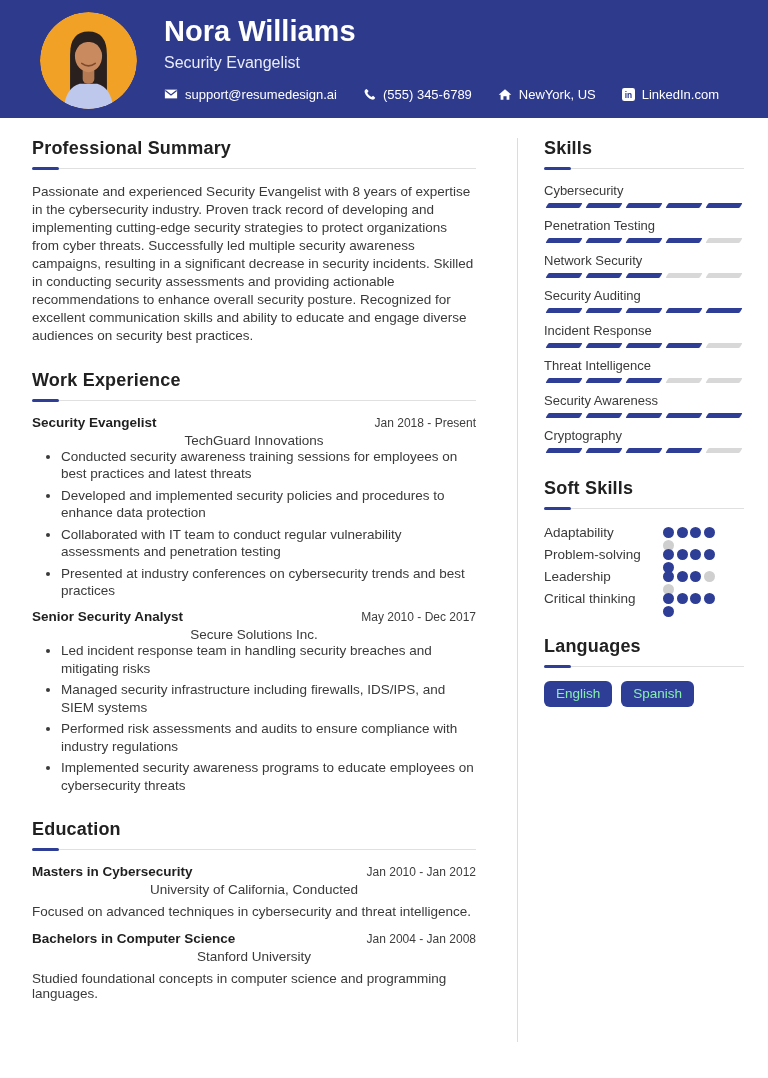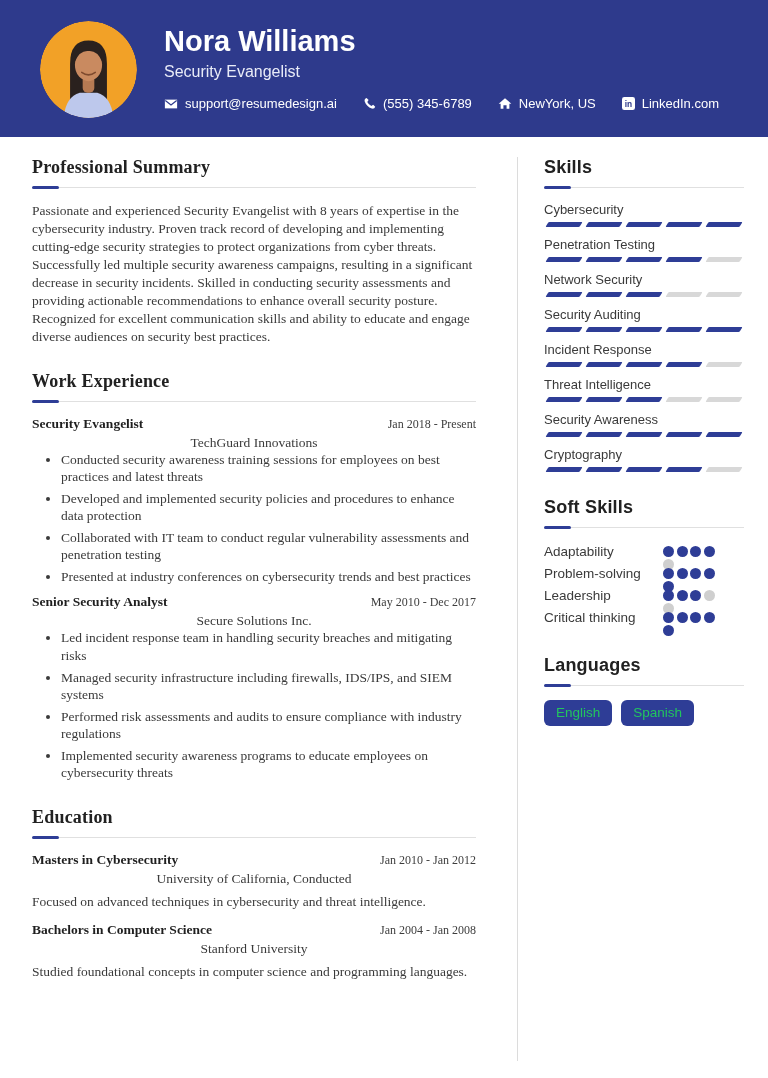--- a/index.html
+++ b/index.html
@@ -12,36 +12,36 @@
     --rule:#e0e0e0;
   }
   *{box-sizing:border-box;}
   html,body{margin:0;padding:0;background:#fff;}
   .page{
     width:768px;height:1078px;position:relative;overflow:hidden;
     background:#ffffff;font-family:"Liberation Sans",sans-serif;color:var(--text);
   }
   
   .header{
-    height:137px;background:var(--header-bg);
+    height:118px;background:var(--header-bg);
     display:flex;align-items:center;padding-left:40px;
   }
   .avatar{
     width:97px;height:97px;border-radius:50%;overflow:hidden;flex:0 0 97px;
     margin-top:2px;
   }
   .header-text{margin-left:27px;}
   .name{font-size:29px;line-height:1.05;font-weight:bold;color:#ffffff;margin:0;}
   .job-title-header{font-size:16px;color:#e9ecf8;margin-top:7px;}
   .contact-row{display:flex;align-items:center;gap:26px;margin-top:15px;}
   .contact-item{display:flex;align-items:center;gap:7px;color:#ffffff;font-size:13px;}
   .contact-item svg{display:block;}
   
   .columns{display:flex;padding:20px 24px 0 32px;height:924px;align-items:stretch;}
-  .left-col{width:444px;flex:0 0 444px;font-family:Liberation Serif, serif;}
+  .left-col{width:444px;flex:0 0 444px;}
   .col-gap{flex:0 0 41px;}
   .right-col{flex:1;border-left:1px solid #dcdcdc;padding-left:26px;}
   
   .section{margin-bottom:25px;}
   .section h2{font-size:18px;font-weight:bold;color:var(--heading);margin:0;letter-spacing:.2px;}
   .section-rule{position:relative;height:3px;margin:8px 0 13px;}
   .section-rule .line{position:absolute;left:0;right:0;top:1px;height:1px;background:var(--rule);}
   .section-rule .tick{position:absolute;left:0;top:0;width:27px;height:3px;background:var(--accent);border-radius:2px;}
   .summary-text{font-size:13.5px;line-height:1.33;color:var(--text);margin:0;}
   
@@ -61,21 +61,21 @@
   .seg.filled{background:var(--accent);}
   
   .soft-list{margin-bottom:24px;}
   .soft-row{display:flex;justify-content:space-between;height:22px;padding-right:27px;}
   .soft-label{font-size:13.5px;color:var(--text);line-height:20px;}
   .dots{width:54px;display:flex;flex-wrap:wrap;column-gap:2.5px;row-gap:2px;margin-top:4px;height:11px;}
   .dot{width:11px;height:11px;border-radius:50%;background:var(--dot-empty);flex:0 0 11px;}
   .dot.filled{background:var(--accent);}
   
   .badges{display:flex;gap:9px;margin-top:2px;}
-  .badge{background:var(--accent);color:#22c55e;font-size:13.5px;padding:5px 12px 6px;border-radius:6px;}
+  .badge{background:var(--accent);color:#86efac;font-size:13.5px;padding:5px 12px 6px;border-radius:6px;}
 </style>
 </head>
 <body>
 
 <div class="page">
 
   <div class="header">
     <div class="avatar">
       <svg width="97" height="97" viewBox="0 0 100 100">
         <defs>

